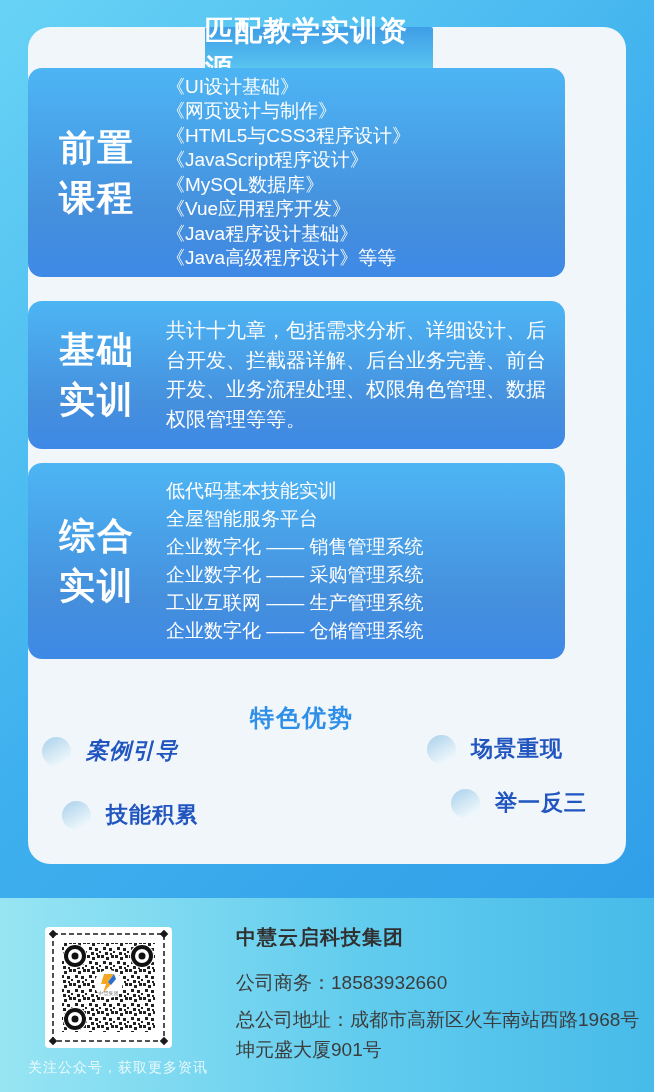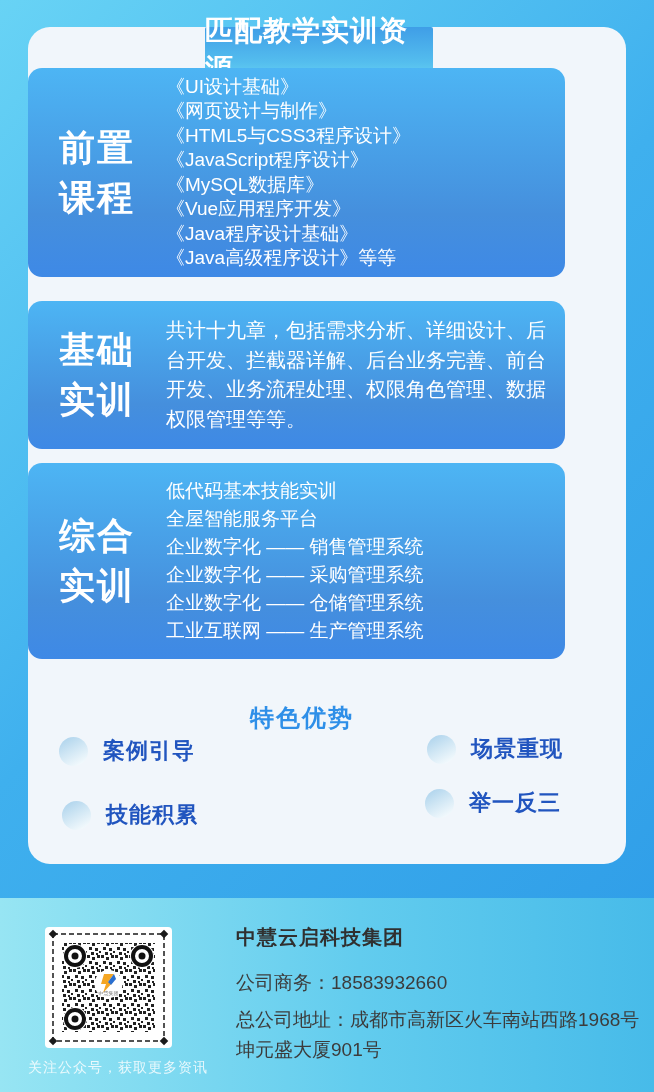--- a/index.html
+++ b/index.html
@@ -43,24 +43,24 @@
 
   .adv-heading {
     position:absolute; left:12px; top:702px; width:580px; text-align:center;
     color:#2e8fe8; font-size:24px; font-weight:bold; letter-spacing:2px;
   }
 
   .feature {
     position:absolute; display:flex; align-items:center; gap:15px;
     color:#2155bf; font-size:22px; font-weight:bold; letter-spacing:1px;
   }
-  .f1 { left:59px;  top:736px; }
+  .f1 { left:42px;  top:736px;font-style:italic; }
   .f2 { left:427px; top:734px; }
   .f3 { left:62px;  top:800px; }
-  .f4 { left:425px; top:788px; }
+  .f4 { left:451px; top:788px; }
   .bubble {
     width:29px; height:29px; border-radius:50%;
     background:linear-gradient(150deg,#a8d0eb 0%,#cfe6f4 45%,#fdffff 100%);
     flex:0 0 29px;
   }
 
   .footer {
     position:absolute; left:0; top:898px; width:654px; height:194px;
     background:linear-gradient(90deg,#97e5f3 0%,#62ccee 55%,#47bbe9 100%);
   }
@@ -105,22 +105,22 @@
   </div>
 
   <div class="panel panel-3">
     <div class="panel-title">综合
 实训</div>
     <div class="panel-body">
       <div>低代码基本技能实训</div>
       <div>全屋智能服务平台</div>
       <div>企业数字化 —— 销售管理系统</div>
       <div>企业数字化 —— 采购管理系统</div>
+      <div>工业互联网 —— 生产管理系统</div>
       <div>企业数字化 —— 仓储管理系统</div>
-      <div>工业互联网 —— 生产管理系统</div>
     </div>
   </div>
 
   <div class="adv-heading">特色优势</div>
 
   <div class="feature f1">
     <span class="bubble"></span>
     <span>案例引导</span>
   </div>
   <div class="feature f2">

